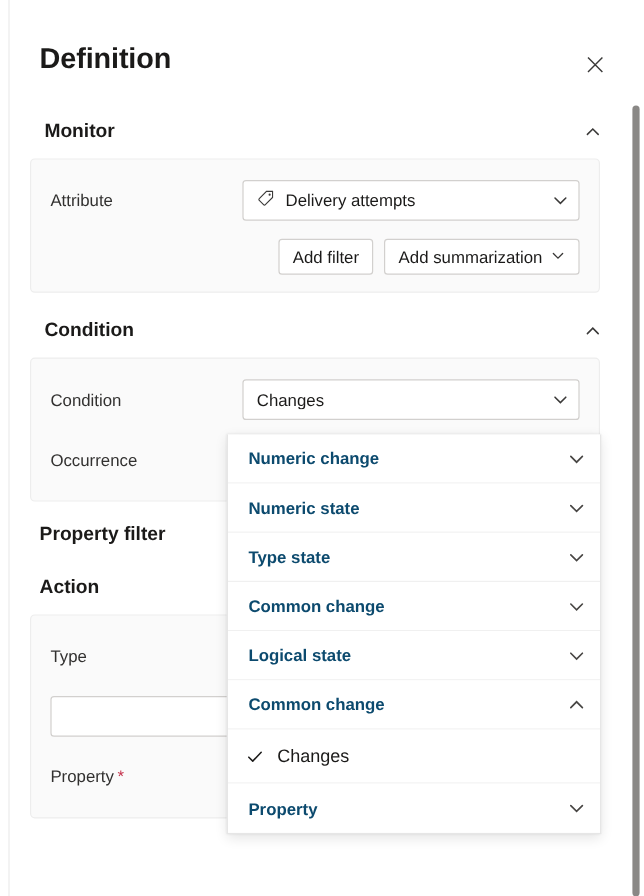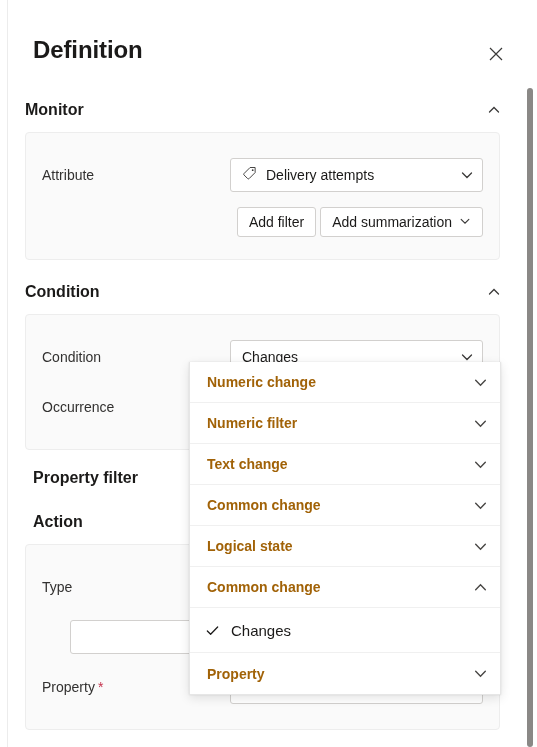--- a/index.html
+++ b/index.html
@@ -60,21 +60,21 @@
     background: transparent;
     border: none;
   }
 
   
   .section-header {
     position: relative;
     height: 44px;
     display: flex;
     align-items: center;
-    padding: 0 9px 0 16px;
+    padding: 0 9px 0 28px;
     cursor: pointer;
   }
   .section-header .title {
     font-size: 16px;
     font-weight: 600;
     color: #1b1a19;
     flex: 1;
   }
   .section-header .chev {
     width: 32px; height: 32px;
@@ -90,40 +90,40 @@
     font-weight: 600;
     color: #1b1a19;
   }
 
   
   .card {
     margin: 0 19px 0 16px;
     background: #fafafa;
     border: 1px solid #ededed;
     border-radius: 4px;
-    padding: 22px 16px;
+    padding: 14px 16px;
   }
 
   .field-row {
     display: flex;
     align-items: center;
     min-height: 40px;
     margin-bottom: 10px;
   }
   .field-row:last-child { margin-bottom: 0; }
 
   .field-label {
     width: 160px;
     flex: none;
     font-size: 14px;
     color: #323130;
   }
   .req { color: #c4314b; margin-left: 3px; }
 
-  .field-control { flex: 1; margin-left: 28px; }
+  .field-control { flex: 1; }
 
   
   .select {
     position: relative;
     height: 34px;
     background: #ffffff;
     border: 1px solid #d2d0ce;
     border-radius: 3px;
     display: flex;
     align-items: center;
@@ -139,21 +139,21 @@
     gap: 9px;
     white-space: nowrap;
     overflow: hidden;
   }
   .select .chev { flex: none; display: flex; align-items: center; }
 
   
   .btn-row {
     display: flex;
     justify-content: flex-end;
-    gap: 4px;
+    gap: 9px;
     margin-top: 12px;
   }
   .btn {
     height: 30px;
     padding: 0 11px;
     background: #ffffff;
     border: 1px solid #d2d0ce;
     border-radius: 3px;
     font-size: 14px;
     color: #1b1a19;
@@ -177,21 +177,21 @@
     z-index: 40;
     overflow: hidden;
   }
   .dd-item {
     height: 41px;
     display: flex;
     align-items: center;
     padding: 0 12px 0 17px;
     font-size: 14px;
     font-weight: 600;
-    color: #a16207;
+    color: #0c4a6e;
     border-bottom: 1px solid #f0f0f0;
     cursor: pointer;
     background: #ffffff;
   }
   .dd-item .lbl { flex: 1; white-space: nowrap; }
   .dd-item .chev { flex: none; display: flex; align-items: center; }
 
   .dd-sub {
     height: 45px;
     display: flex;
@@ -390,31 +390,31 @@
     <div class="dd-item">
       <span class="lbl">Numeric change</span>
       <span class="chev">
         <svg width="15" height="15" viewBox="0 0 14 14">
             <path d="M2.5 5 L7 9.5 L11.5 5" stroke="#484644" stroke-width="1.3" fill="none" stroke-linecap="round"></path>
           </svg>
       </span>
     </div>
 
     <div class="dd-item">
-      <span class="lbl">Numeric filter</span>
-      <span class="chev">
-        <svg width="15" height="15" viewBox="0 0 14 14">
-            <path d="M2.5 5 L7 9.5 L11.5 5" stroke="#484644" stroke-width="1.3" fill="none" stroke-linecap="round"></path>
-          </svg>
-      </span>
-    </div>
-
-
-    <div class="dd-item">
-      <span class="lbl">Text change</span>
+      <span class="lbl">Numeric state</span>
+      <span class="chev">
+        <svg width="15" height="15" viewBox="0 0 14 14">
+            <path d="M2.5 5 L7 9.5 L11.5 5" stroke="#484644" stroke-width="1.3" fill="none" stroke-linecap="round"></path>
+          </svg>
+      </span>
+    </div>
+
+
+    <div class="dd-item">
+      <span class="lbl">Type state</span>
       <span class="chev">
         <svg width="15" height="15" viewBox="0 0 14 14">
             <path d="M2.5 5 L7 9.5 L11.5 5" stroke="#484644" stroke-width="1.3" fill="none" stroke-linecap="round"></path>
           </svg>
       </span>
     </div>
 
     <div class="dd-item">
       <span class="lbl">Common change</span>
       <span class="chev">

